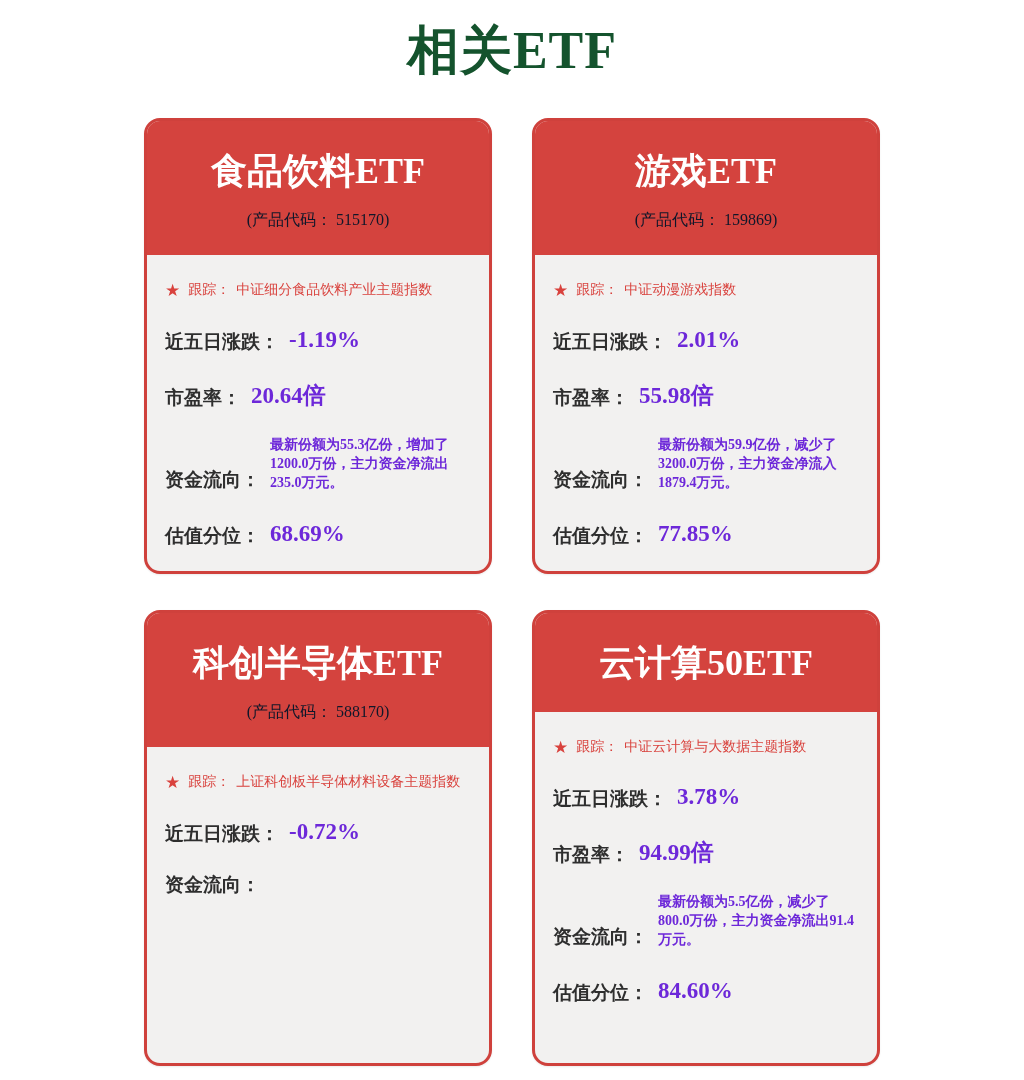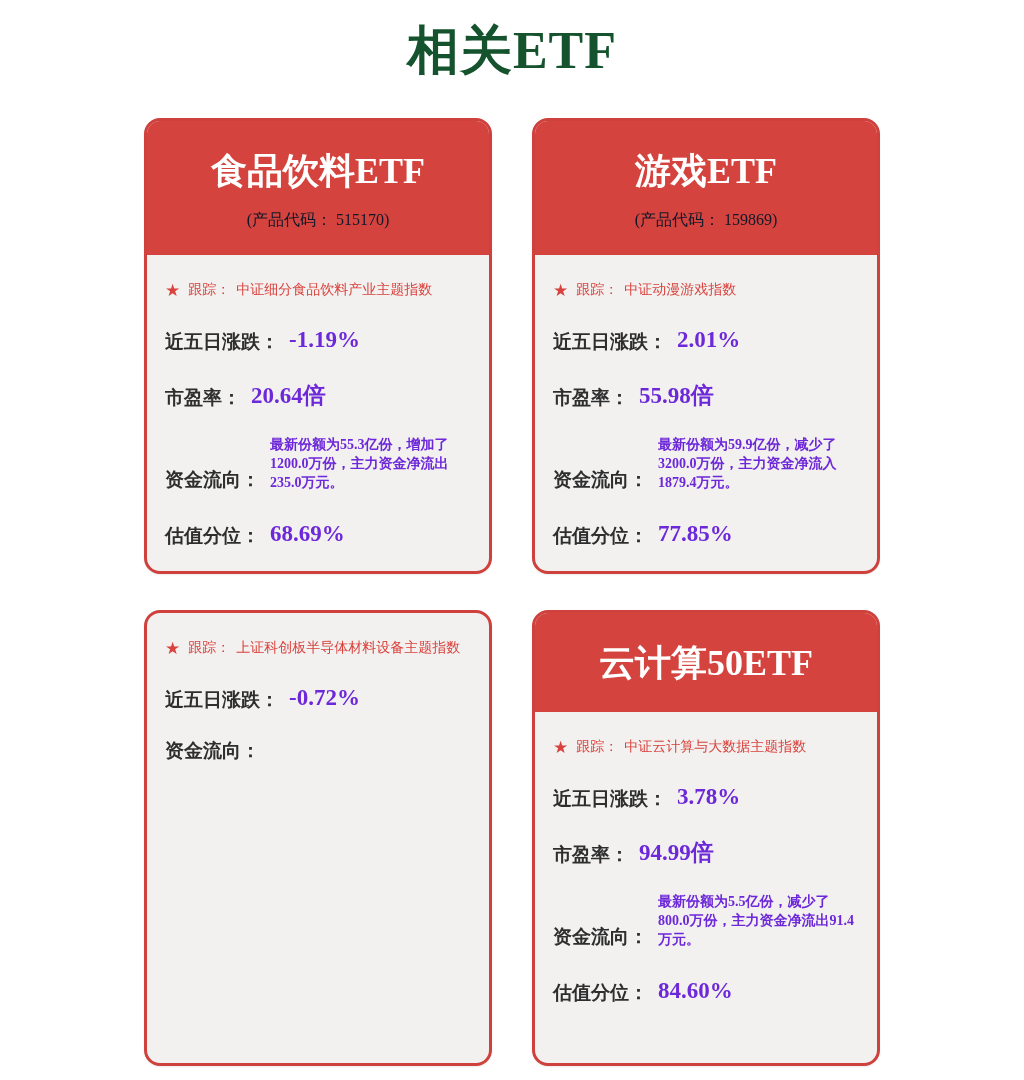--- a/index.html
+++ b/index.html
@@ -144,20 +144,24 @@
         <span class="metric-value flow-value">最新份额为59.9亿份，减少了3200.0万份，主力资金净流入1879.4万元。</span>
       </div>
       <div class="metric-row">
         <span class="metric-label">估值分位：</span>
         <span class="metric-value">77.85%</span>
       </div>
     </div>
   </div>
 
   <div class="card">
+    <div class="card-header">
+      <div class="etf-name">科创半导体ETF</div>
+      <div class="etf-code">(产品代码： 588170)</div>
+    </div>
     <div class="card-body">
       <div class="tracking-row">
         <span class="star-icon">★</span>
         <span class="tracking-label">跟踪：</span>
         <span>上证科创板半导体材料设备主题指数</span>
       </div>
       <div class="metric-row">
         <span class="metric-label">近五日涨跌：</span>
         <span class="metric-value">-0.72%</span>
       </div>

